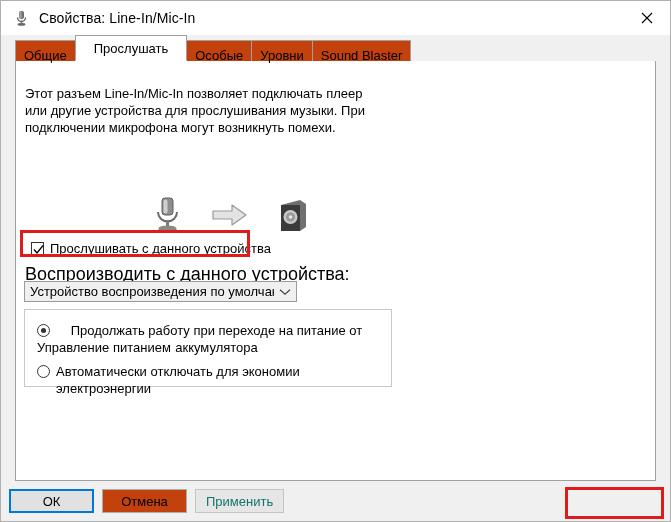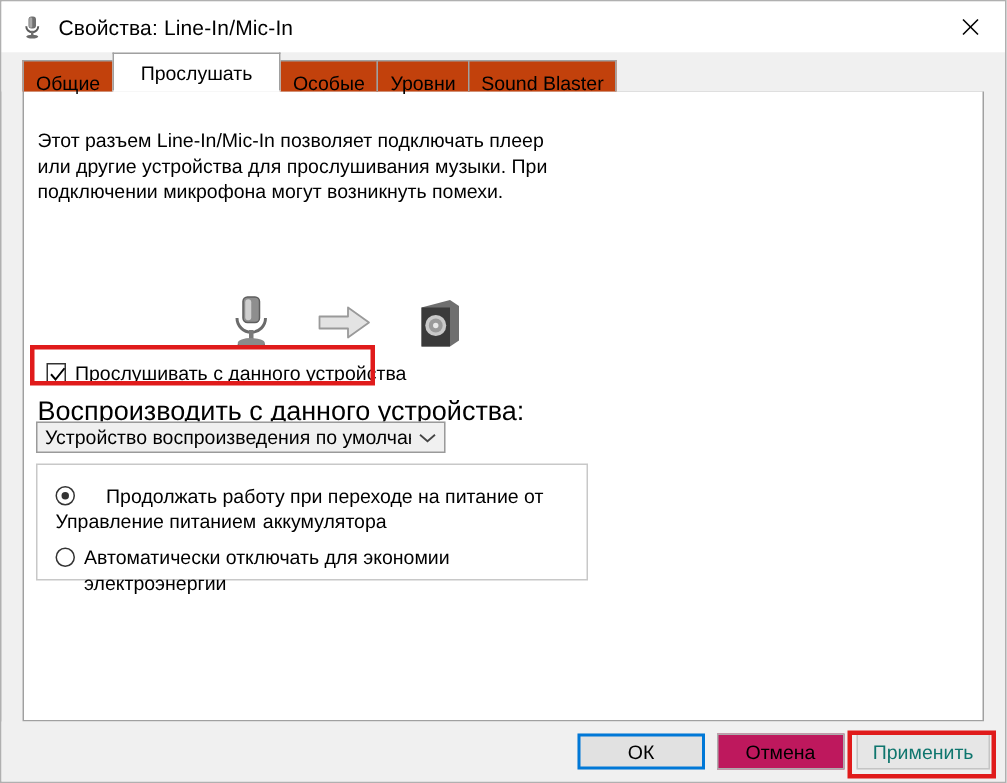--- a/index.html
+++ b/index.html
@@ -250,32 +250,31 @@
     background: #333;
   }
   .radio-label { font-size: 13px; line-height: 17px; }
 
   
   .footer {
     height: 40px;
     flex: none;
     display: flex;
     align-items: center;
-    justify-content: flex-end;
     padding-right: 10px;
     position: relative;
     background: #f0f0f0;
   }
   .btn {
     height: 24px;
     min-width: 85px;
     padding: 0 10px;
     font-family: "Liberation Sans", sans-serif;
     font-size: 13px;
-    background: #be185d;
+    background: #c2410c;
     border: 1px solid #adadad;
     box-sizing: border-box;
     color: #000;
     margin-left: 8px;
     cursor: default;
     display: flex;
     align-items: center;
     justify-content: center;
   }
   .btn.default {

